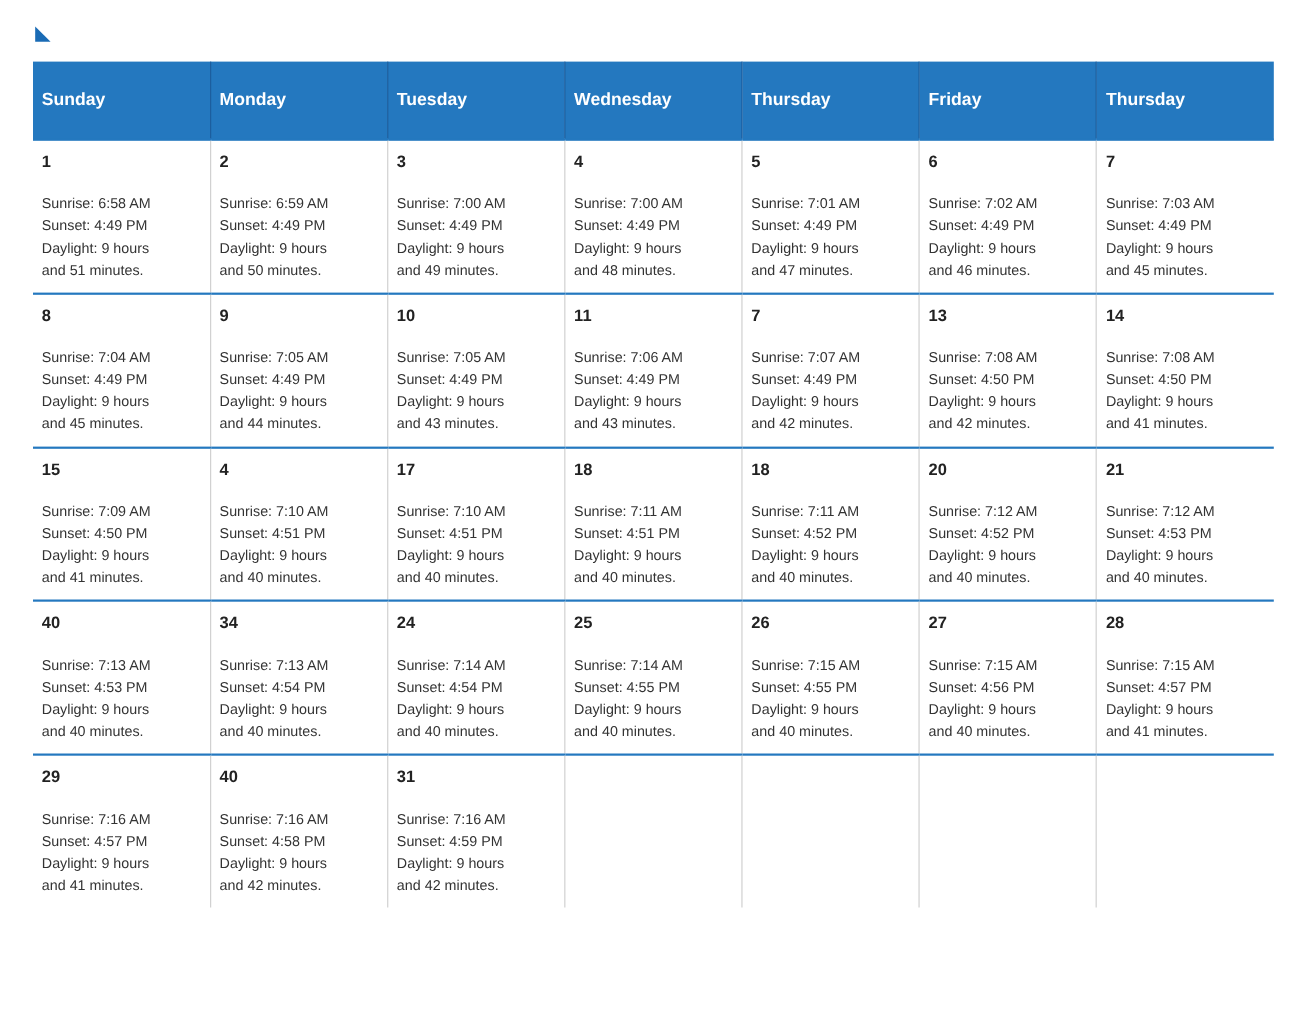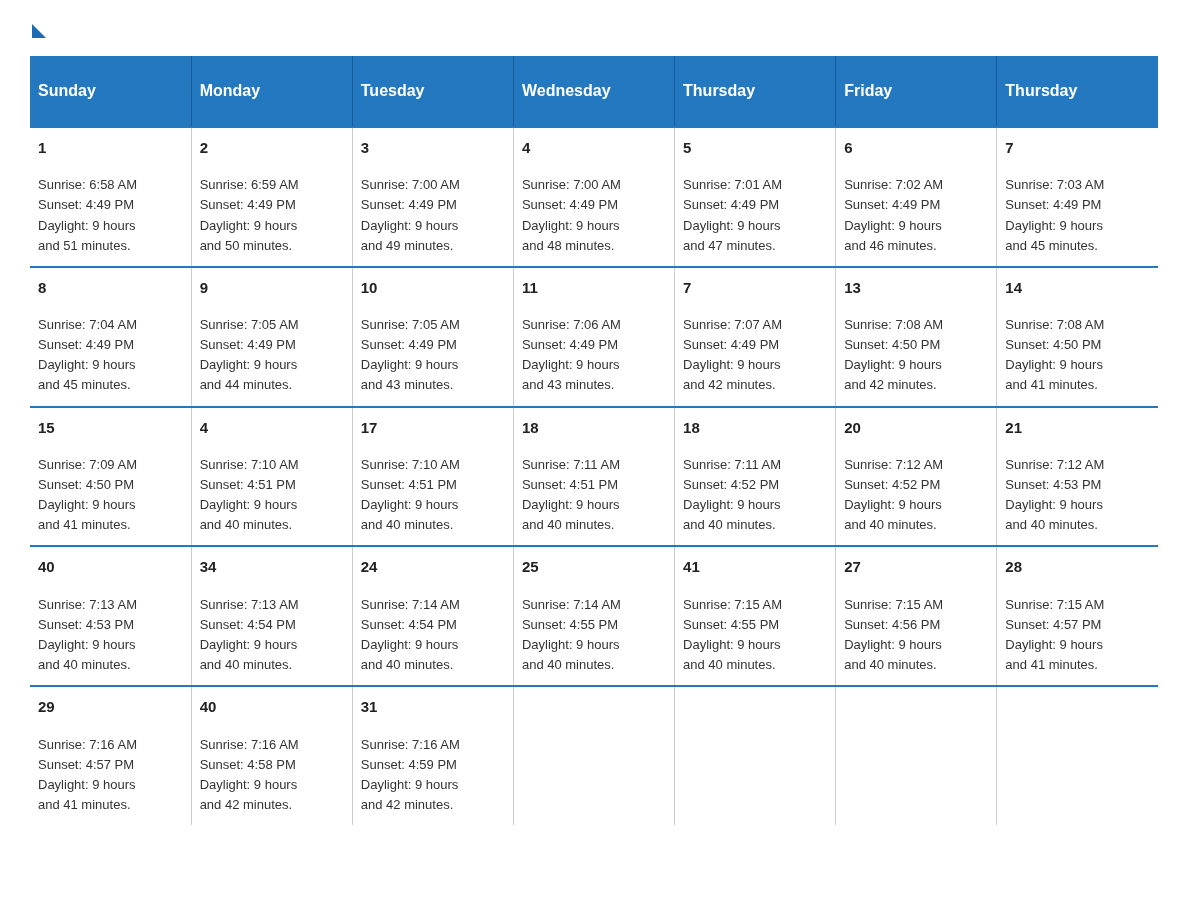--- a/index.html
+++ b/index.html
@@ -235,21 +235,21 @@
         </td>
         <td>
           <span class="day-number">24</span>
           <div class="day-info">Sunrise: 7:14 AM<br>Sunset: 4:54 PM<br>Daylight: 9 hours<br>and 40 minutes.</div>
         </td>
         <td>
           <span class="day-number">25</span>
           <div class="day-info">Sunrise: 7:14 AM<br>Sunset: 4:55 PM<br>Daylight: 9 hours<br>and 40 minutes.</div>
         </td>
         <td>
-          <span class="day-number">41</span>
+          <span class="day-number">26</span>
           <div class="day-info">Sunrise: 7:15 AM<br>Sunset: 4:55 PM<br>Daylight: 9 hours<br>and 40 minutes.</div>
         </td>
         <td>
           <span class="day-number">27</span>
           <div class="day-info">Sunrise: 7:15 AM<br>Sunset: 4:56 PM<br>Daylight: 9 hours<br>and 40 minutes.</div>
         </td>
         <td>
           <span class="day-number">28</span>
           <div class="day-info">Sunrise: 7:15 AM<br>Sunset: 4:57 PM<br>Daylight: 9 hours<br>and 41 minutes.</div>
         </td>

